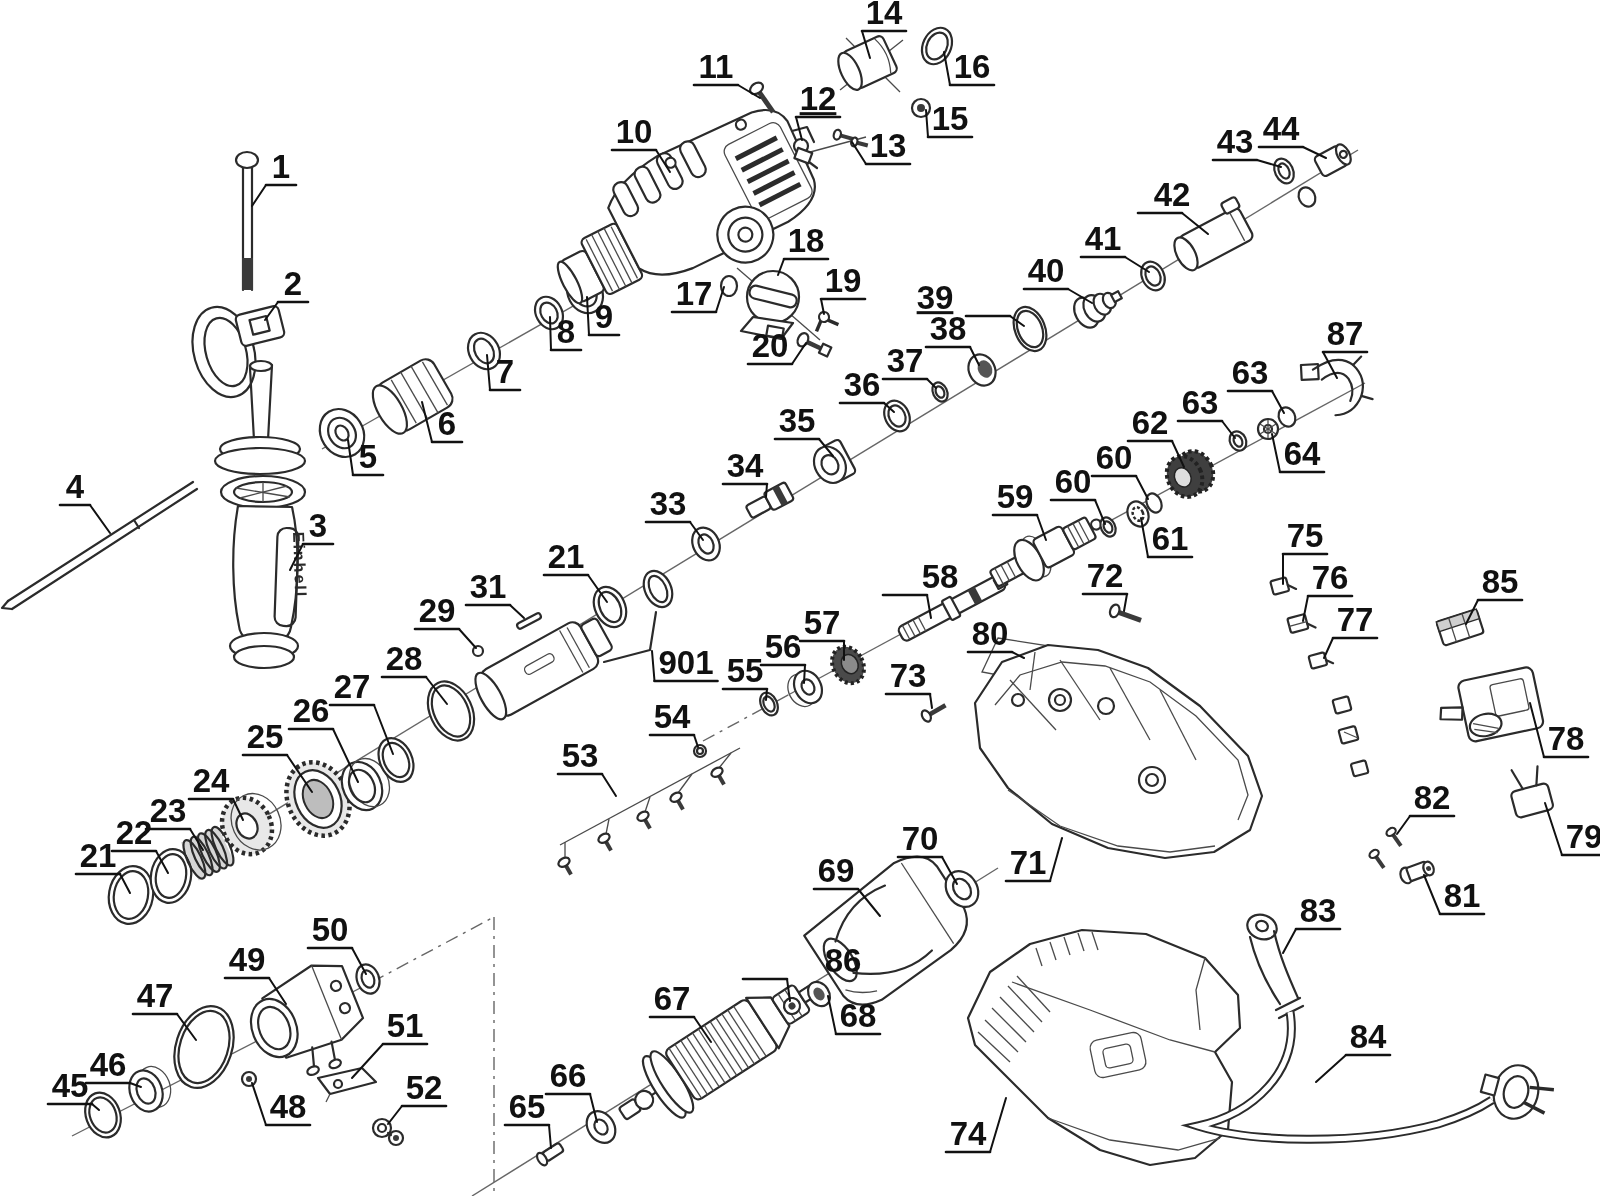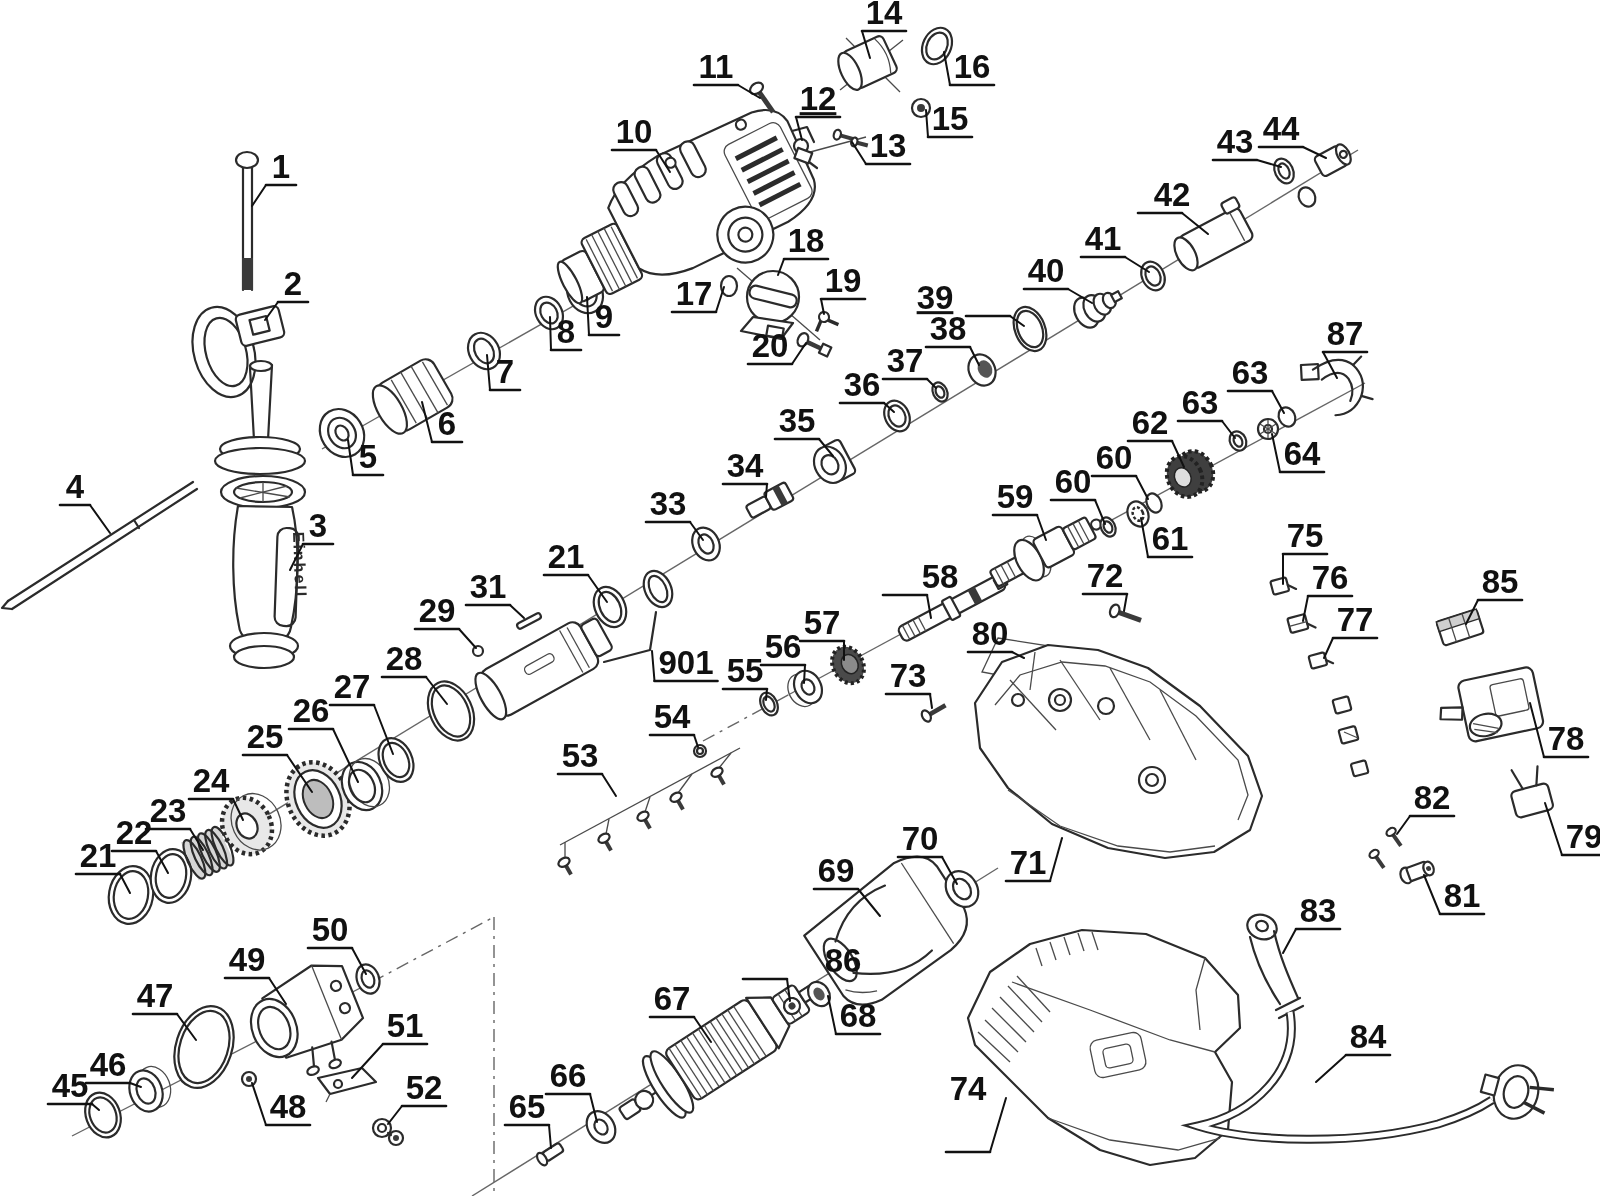--- a/index.html
+++ b/index.html
@@ -889,21 +889,21 @@
       <div class="part-label" style="left: 1302px; top: 455px;">64</div>
       <div class="part-label" style="left: 527px; top: 1108px;">65</div>
       <div class="part-label" style="left: 568px; top: 1077px;">66</div>
       <div class="part-label" style="left: 672px; top: 1000px;">67</div>
       <div class="part-label" style="left: 858px; top: 1017px;">68</div>
       <div class="part-label" style="left: 836px; top: 872px;">69</div>
       <div class="part-label" style="left: 920px; top: 840px;">70</div>
       <div class="part-label" style="left: 1028px; top: 864px;">71</div>
       <div class="part-label" style="left: 1105px; top: 577px;">72</div>
       <div class="part-label" style="left: 908px; top: 677px;">73</div>
-      <div class="part-label" style="left: 968px; top: 1090px;">74</div>
+      <div class="part-label" style="left: 968px; top: 1135px;">74</div>
       <div class="part-label" style="left: 1305px; top: 537px;">75</div>
       <div class="part-label" style="left: 1330px; top: 579px;">76</div>
       <div class="part-label" style="left: 1355px; top: 621px;">77</div>
       <div class="part-label" style="left: 1566px; top: 740px;">78</div>
       <div class="part-label" style="left: 1584px; top: 838px;">79</div>
       <div class="part-label" style="left: 990px; top: 635px;">80</div>
       <div class="part-label" style="left: 1462px; top: 897px;">81</div>
       <div class="part-label" style="left: 1432px; top: 799px;">82</div>
       <div class="part-label" style="left: 1318px; top: 912px;">83</div>
       <div class="part-label" style="left: 1368px; top: 1038px;">84</div>

